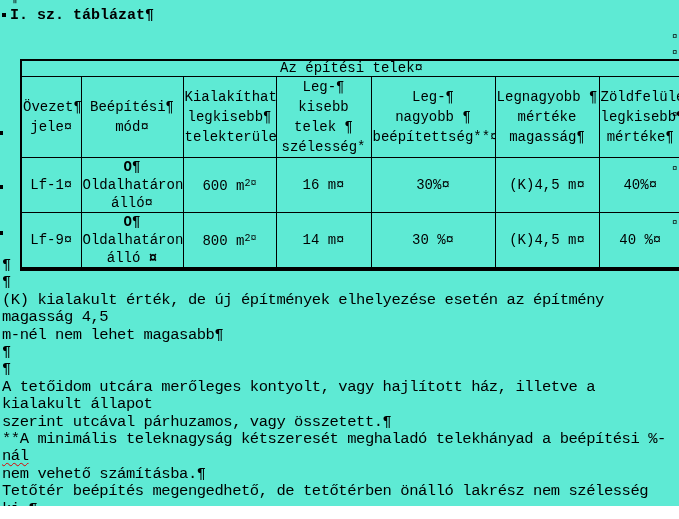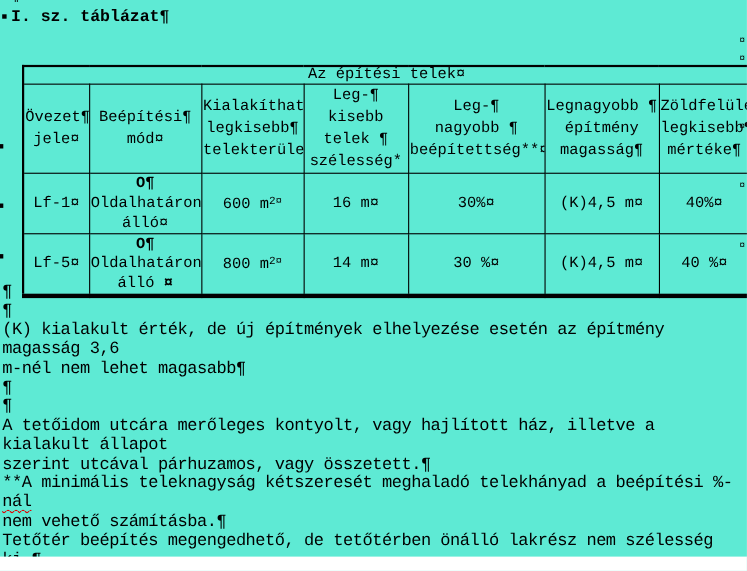--- a/index.html
+++ b/index.html
@@ -82,39 +82,39 @@
       <td>Kialakítható¶
 legkisebb¶
 telekterület¶</td>
       <td>Leg-¶
 kisebb telek ¶
 szélesség*</td>
       <td>Leg-¶
 nagyobb ¶
 beépítettség**¤</td>
       <td>Legnagyobb ¶
-építmény
+mértéke
 magasság¶</td>
       <td>Zöldfelület
 legkisebb¶
 mértéke¶</td>
     </tr>
     <tr class="r-d1">
       <td>Lf-1¤</td>
       <td><span class="b">O¶
 </span><span>Oldalhatáron
 álló¤</span><span class="b"></span></td>
       <td><span>600 m</span><span class="sup">2</span><span class="sup">¤</span></td>
       <td>16 m¤</td>
       <td>30%¤</td>
       <td>(K)4,5 m¤</td>
       <td>40%¤</td>
     </tr>
     <tr class="r-d2">
-      <td>Lf-5¤</td>
+      <td>Lf-9¤</td>
       <td><span class="b">O¶
 </span><span>Oldalhatáron
 álló </span><span class="b">¤</span></td>
       <td><span>800 m</span><span class="sup">2</span><span class="sup">¤</span></td>
       <td>14 m¤</td>
       <td>30 %¤</td>
       <td>(K)4,5 m¤</td>
       <td>40 %¤</td>
     </tr>
   </tbody>
@@ -126,21 +126,21 @@
   <span class="rmark m3">¤</span>
   <span class="rmark m4">¤</span>
 
   <div class="lmark l0"></div>
   <div class="lmark l1"></div>
   <div class="lmark l2"></div>
 
   <div class="notes">
     <p>¶</p>
     <p>¶</p>
-    <p>(K) kialakult érték, de új építmények elhelyezése esetén az építmény magasság 3,6
+    <p>(K) kialakult érték, de új építmények elhelyezése esetén az építmény magasság 4,5
 m-nél nem lehet magasabb¶</p>
     <p>¶</p>
     <p>¶</p>
     <p>A tetőidom utcára merőleges kontyolt, vagy hajlított ház, illetve a kialakult állapot
 szerint utcával párhuzamos, vagy összetett.¶</p>
     <p><span>**A minimális teleknagyság kétszeresét meghaladó telekhányad a beépítési %- </span><span class="sq">nál</span><span>
 nem vehető számításba.¶</span></p>
     <p>Tetőtér beépítés megengedhető, de tetőtérben önálló lakrész nem szélesség ki.¶</p>
   </div>
 

